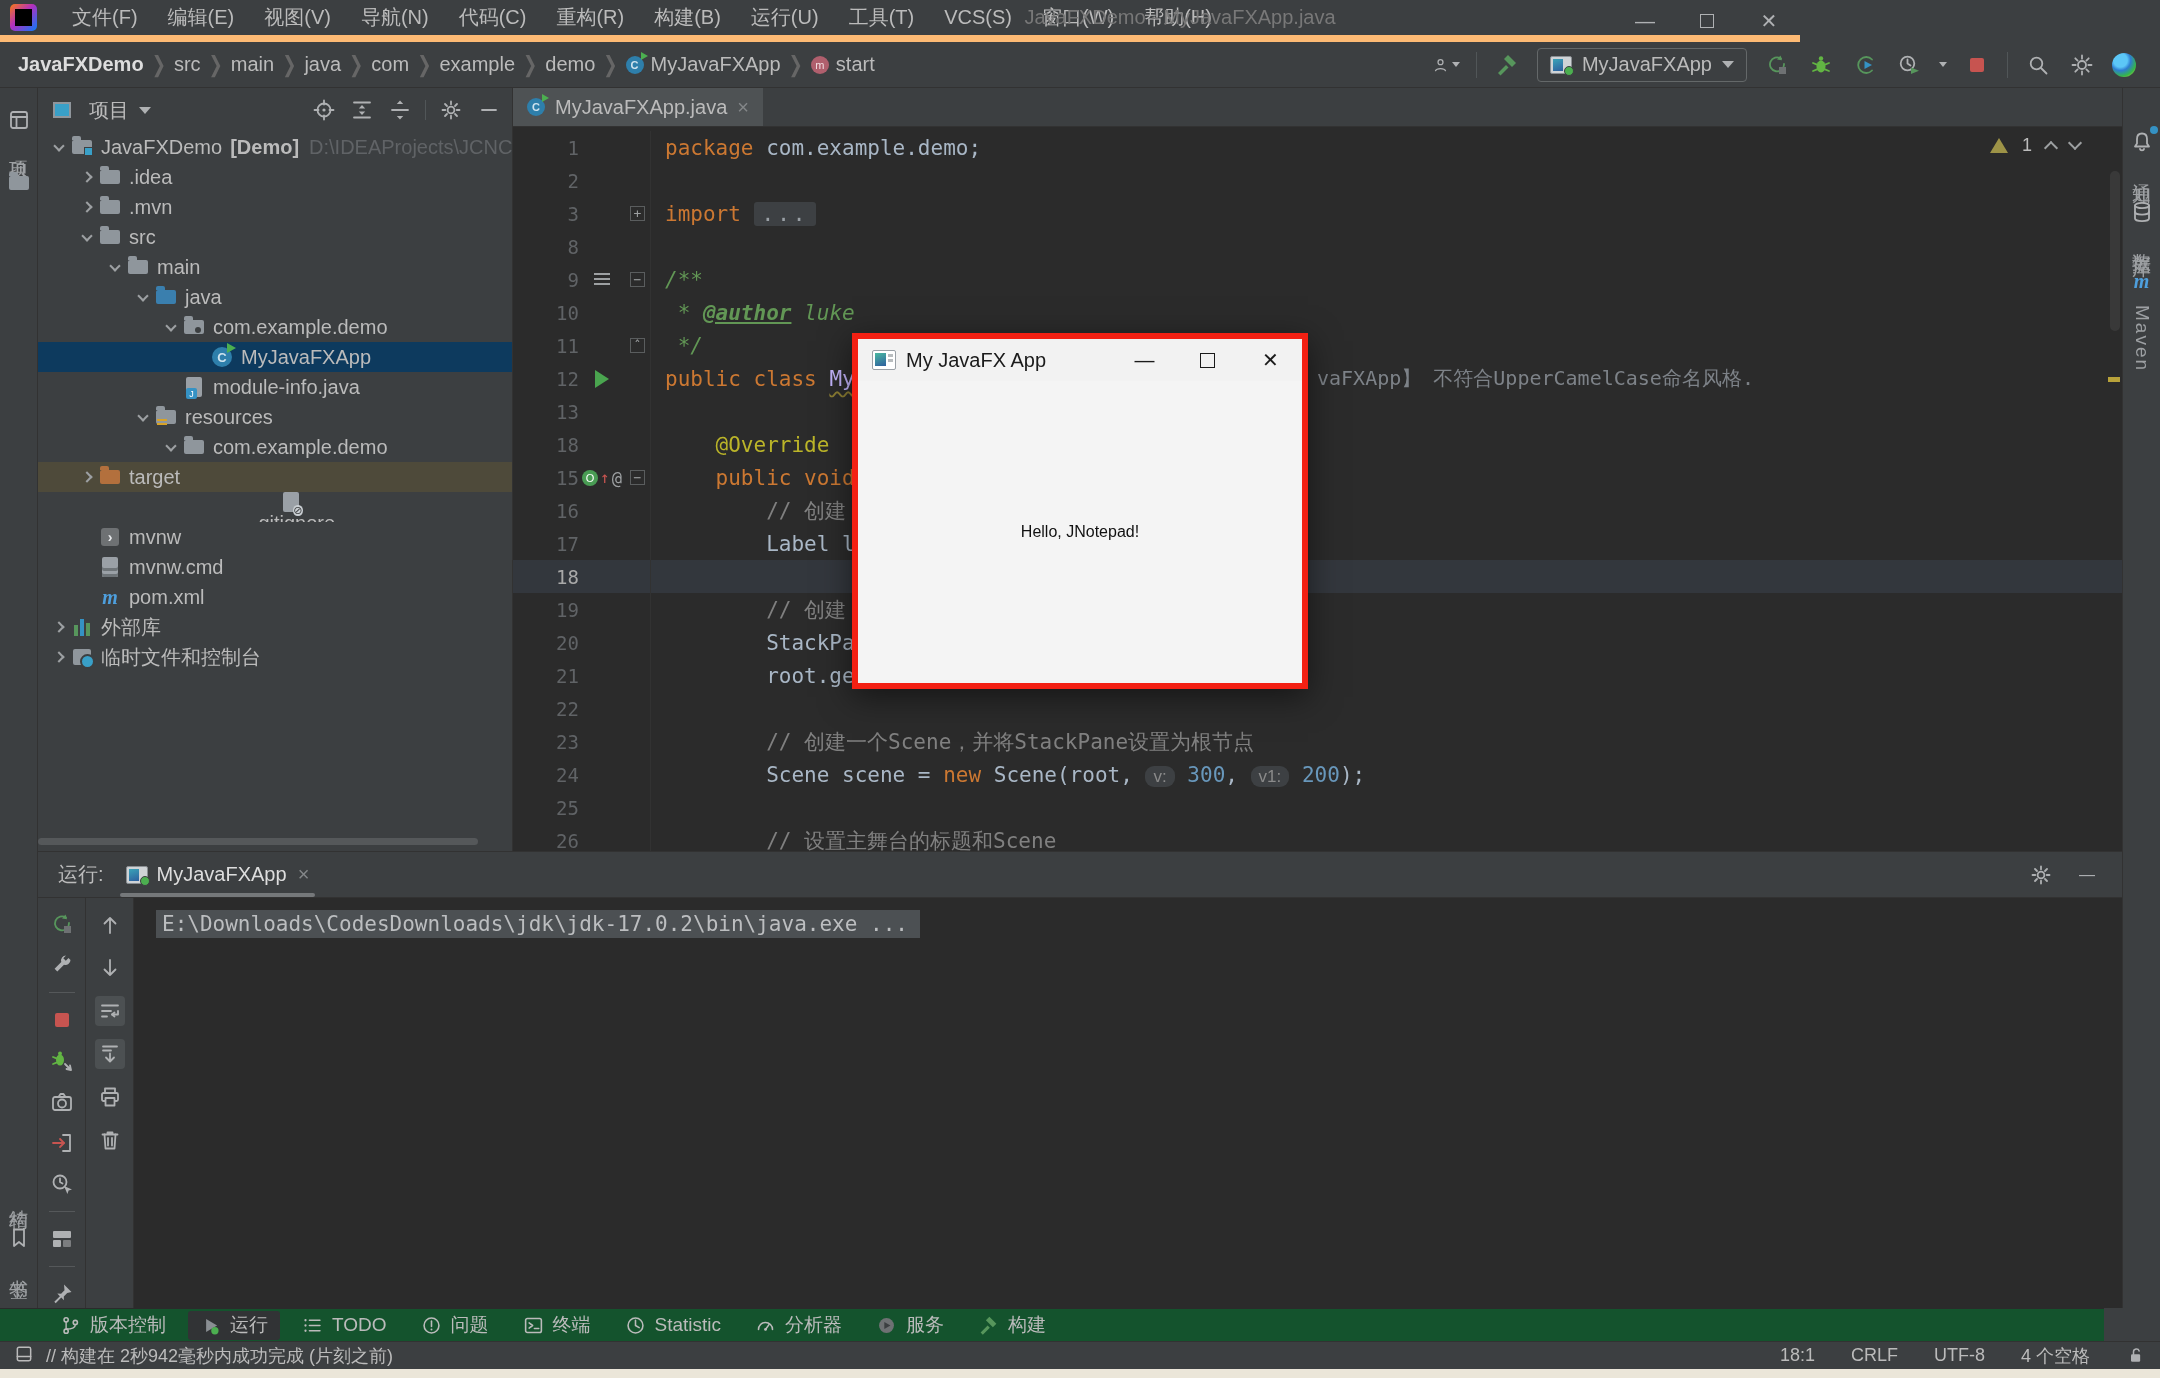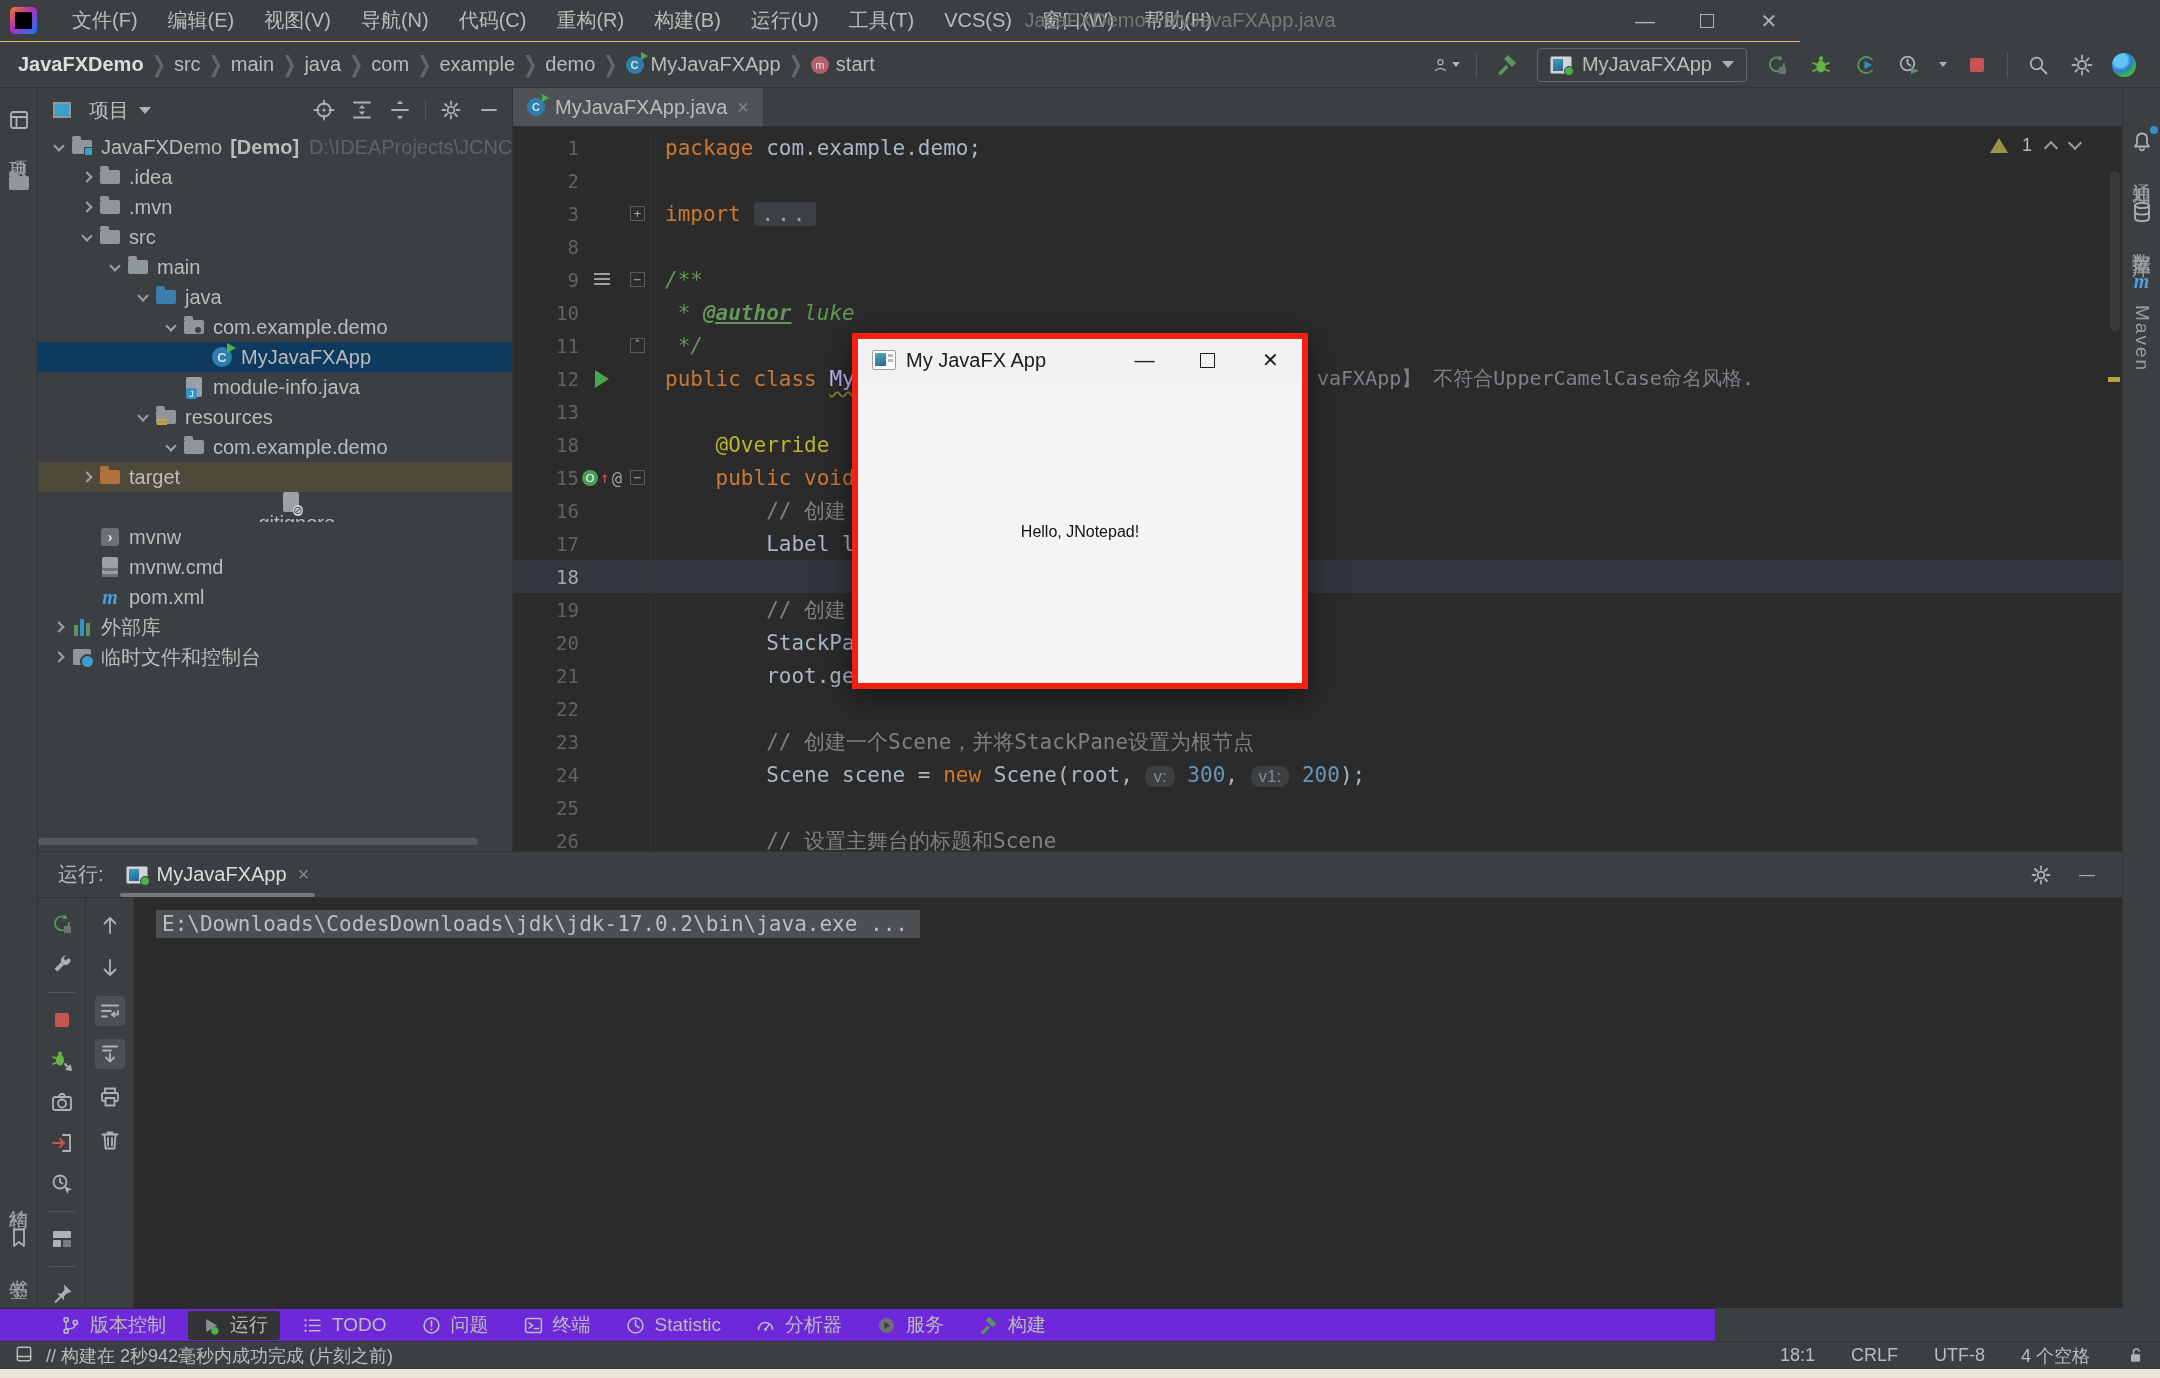--- a/index.html
+++ b/index.html
@@ -1,20 +1,20 @@
 <!DOCTYPE html>
 <html><head>
 <meta charset="utf-8">
 <style>
   * { margin:0; padding:0; box-sizing:border-box; }
   html,body { width:2160px; height:1378px; overflow:hidden; }
   body { background:#3c3f41; font-family:"Liberation Sans","DejaVu Sans",sans-serif; color:#bbbbbb; position:relative; }
 
   
-  #titlebar { position:absolute; left:0; top:0; width:1800px; height:42px; background:#3c3f41; border-bottom:1px solid #fdba74; display:flex; align-items:center; }
+  #titlebar { position:absolute; left:0; top:0; width:1800px; height:42px; background:#3c3f41; border-bottom:7px solid #fdba74; display:flex; align-items:center; }
   #logo { width:27px; height:27px; margin-left:10px; border-radius:5px; background:linear-gradient(135deg,#f97a12 0%,#b22fbf 45%,#087cfa 100%); position:relative; flex:none; }
   #logo::after { content:""; position:absolute; inset:5px; background:#000; }
   #menu-items { display:flex; margin-left:20px; }
   .menu-item { padding:0 15px; font-size:20px; color:#bbb; height:42px; display:flex; align-items:center; cursor:default; }
   #win-title { position:absolute; left:1180px; transform:translateX(-50%); color:#787878; font-size:20px; white-space:nowrap; }
   #win-controls { position:absolute; right:0; top:0; display:flex; height:42px; }
   .wbtn { width:62px; display:flex; align-items:center; justify-content:center; color:#afb1b3; font-size:20px; }
   .wbtn .sq { width:14px; height:14px; border:1.5px solid #afb1b3; }
 
   
@@ -133,21 +133,21 @@
   #run-header .spacer { flex:1; }
   #run-body { display:flex; height:411px; border-top:1px solid #323232; }
   .rcol { width:48px; display:flex; flex-direction:column; align-items:center; gap:13px; padding-top:12px; border-right:1px solid #323232; }
   .rbtn { width:30px; height:30px; display:flex; align-items:center; justify-content:center; color:#afb1b3; border-radius:4px; }
   .rbtn.on { background:#4c5052; }
   .rdivider { width:26px; height:1px; background:#55585a; }
   #console { flex:1; background:#2b2b2b; padding:12px 0 0 22px; font-family:"DejaVu Sans Mono",monospace; font-size:21px; }
   #console-line { display:inline-block; background:#4c5053; color:#bcbec0; padding:2px 12px 2px 6px; }
 
   
-  #bottombar { position:absolute; left:0; top:1308px; width:1715px; height:33px; background:#6d28d9; border-top:1px solid #2b2b2b; display:flex; align-items:center; padding-left:48px; gap:10px; }
+  #bottombar { position:absolute; left:0; top:1308px; width:2104px; height:33px; background:#14532d; border-top:1px solid #2b2b2b; display:flex; align-items:center; padding-left:48px; gap:10px; }
   .bb-item { display:flex; align-items:center; gap:9px; font-size:19px; color:#bbb; padding:2px 12px; border-radius:3px; height:29px; }
   .bb-item.active { background:#313335; }
   .bb-item svg { flex:none; }
 
   
   #statusbar { position:absolute; left:0; top:1341px; width:2160px; height:28px; background:#3c3f41; border-top:1px solid #323232; display:flex; align-items:center; font-size:18px; color:#bbb; padding:0 14px; }
   #status-left { display:flex; align-items:flex-start; gap:12px; }
   #status-right { margin-left:auto; display:flex; align-items:center; gap:36px; }
   #beige { position:absolute; left:0; top:1369px; width:2160px; height:9px; background:#ebe6d9; }
 

